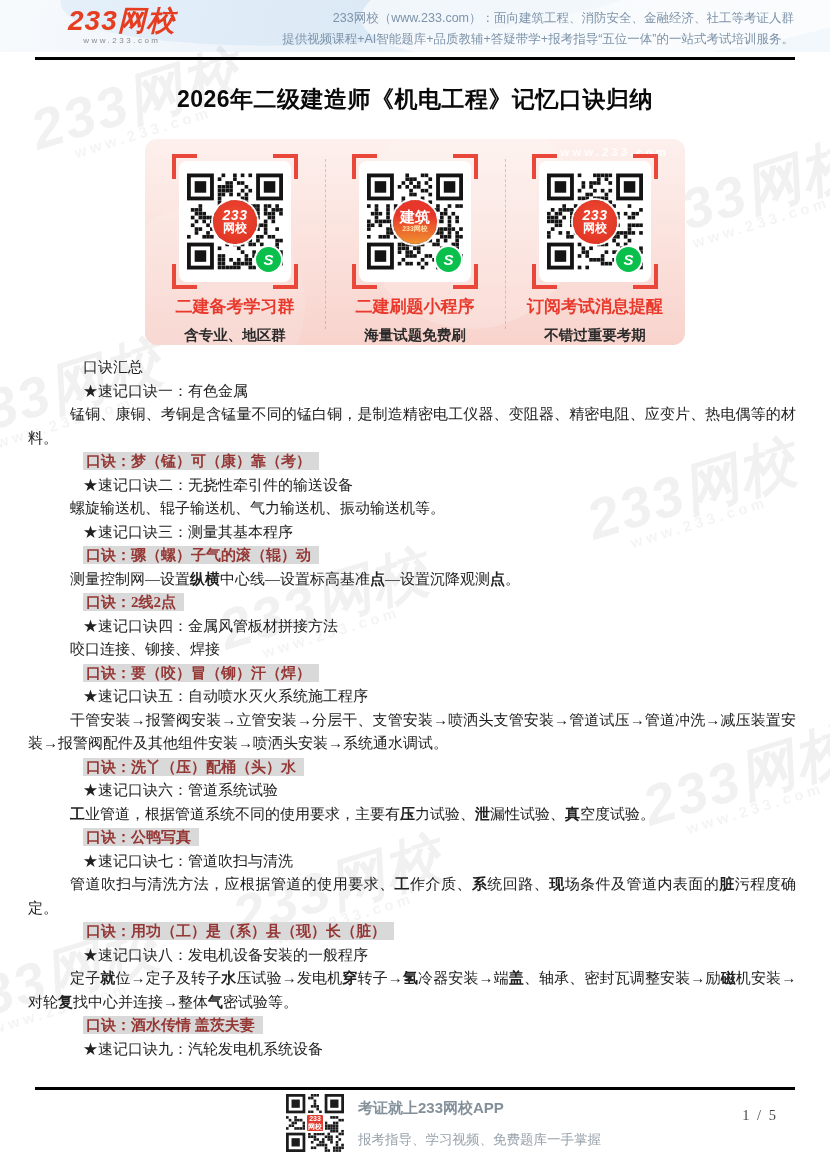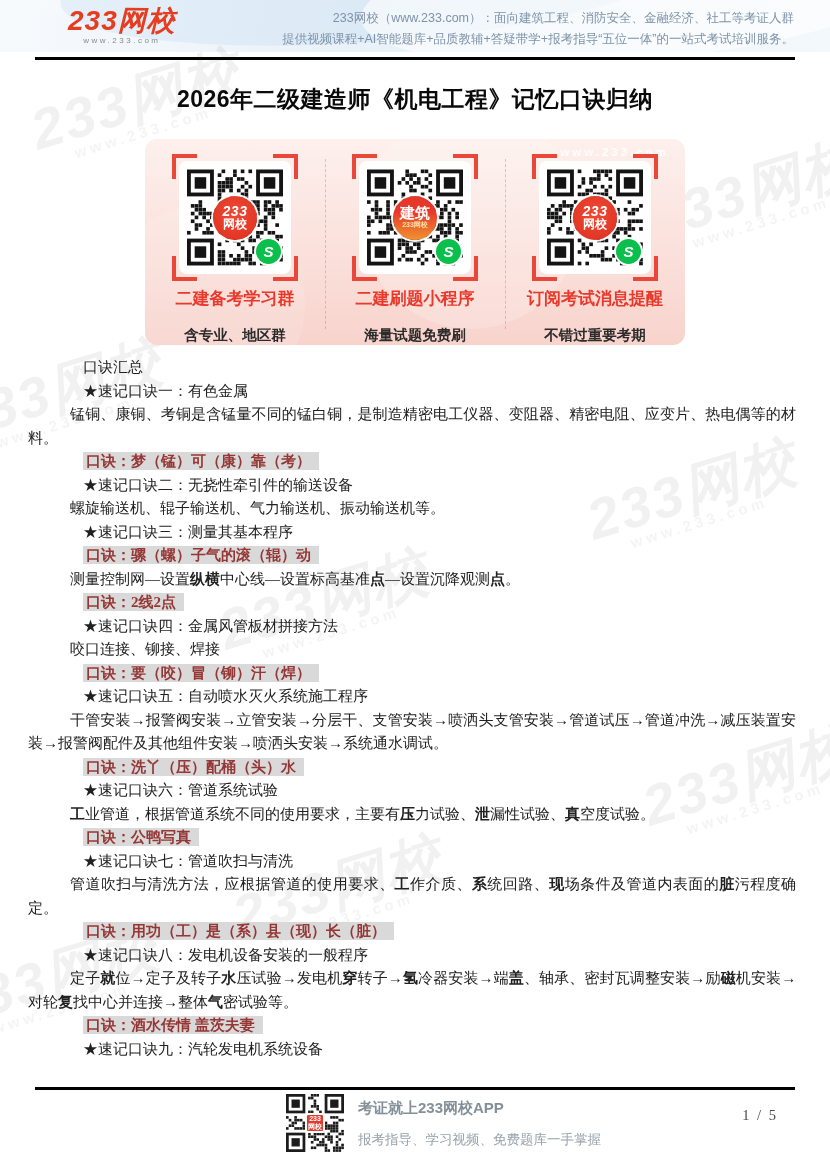--- a/index.html
+++ b/index.html
@@ -55,21 +55,21 @@
   .qr-logo.red-circle{background:radial-gradient(circle at 50% 40%,#ef4a35,#dd2f1f);}
   .qr-logo.orange-circle{background:linear-gradient(180deg,#e7372a 35%,#f09330 100%);}
   .red-circle .ql1{font-size:14px;line-height:13px;font-weight:900;font-style:italic;color:#fff;letter-spacing:0.5px;}
   .red-circle .ql2{font-size:12px;line-height:13px;font-weight:900;color:#fff;}
   .orange-circle .ql1{font-size:15px;line-height:14px;font-weight:900;color:#fff;}
   .orange-circle .ql2{font-size:7px;line-height:9px;font-weight:800;color:#ffe0a6;}
   .wx-icon{position:absolute;right:10px;bottom:10px;width:25px;height:25px;border-radius:50%;background:#0abf4c;
            box-shadow:0 0 0 2px #fff;color:#fff;text-align:center;
            font:italic 800 15px/25px "Liberation Sans",sans-serif;}
   .qr-label{margin-top:13px;font-family:"Liberation Sans","DejaVu Sans",sans-serif;font-size:17px;font-weight:800;color:#e8392c;}
-  .qr-sublabel{margin-top:16px;font-family:"Liberation Sans",sans-serif;font-size:14.5px;font-weight:700;color:#2b2b2b;}
+  .qr-sublabel{margin-top:8px;font-family:"Liberation Sans",sans-serif;font-size:14.5px;font-weight:700;color:#2b2b2b;}
 
   
   .content{position:absolute;left:28px;top:356px;width:768px;z-index:1;
            font-size:15px;line-height:23.5px;}
   .content .line{padding-left:55px;}
   .content .para{text-indent:42px;text-align:justify;}
   .content b{font-weight:700;}
   .mnemonic{background:#d9d9d9;color:#953735;font-weight:700;padding:1px 8px 1px 3px;margin-top:48px;}
 
   

